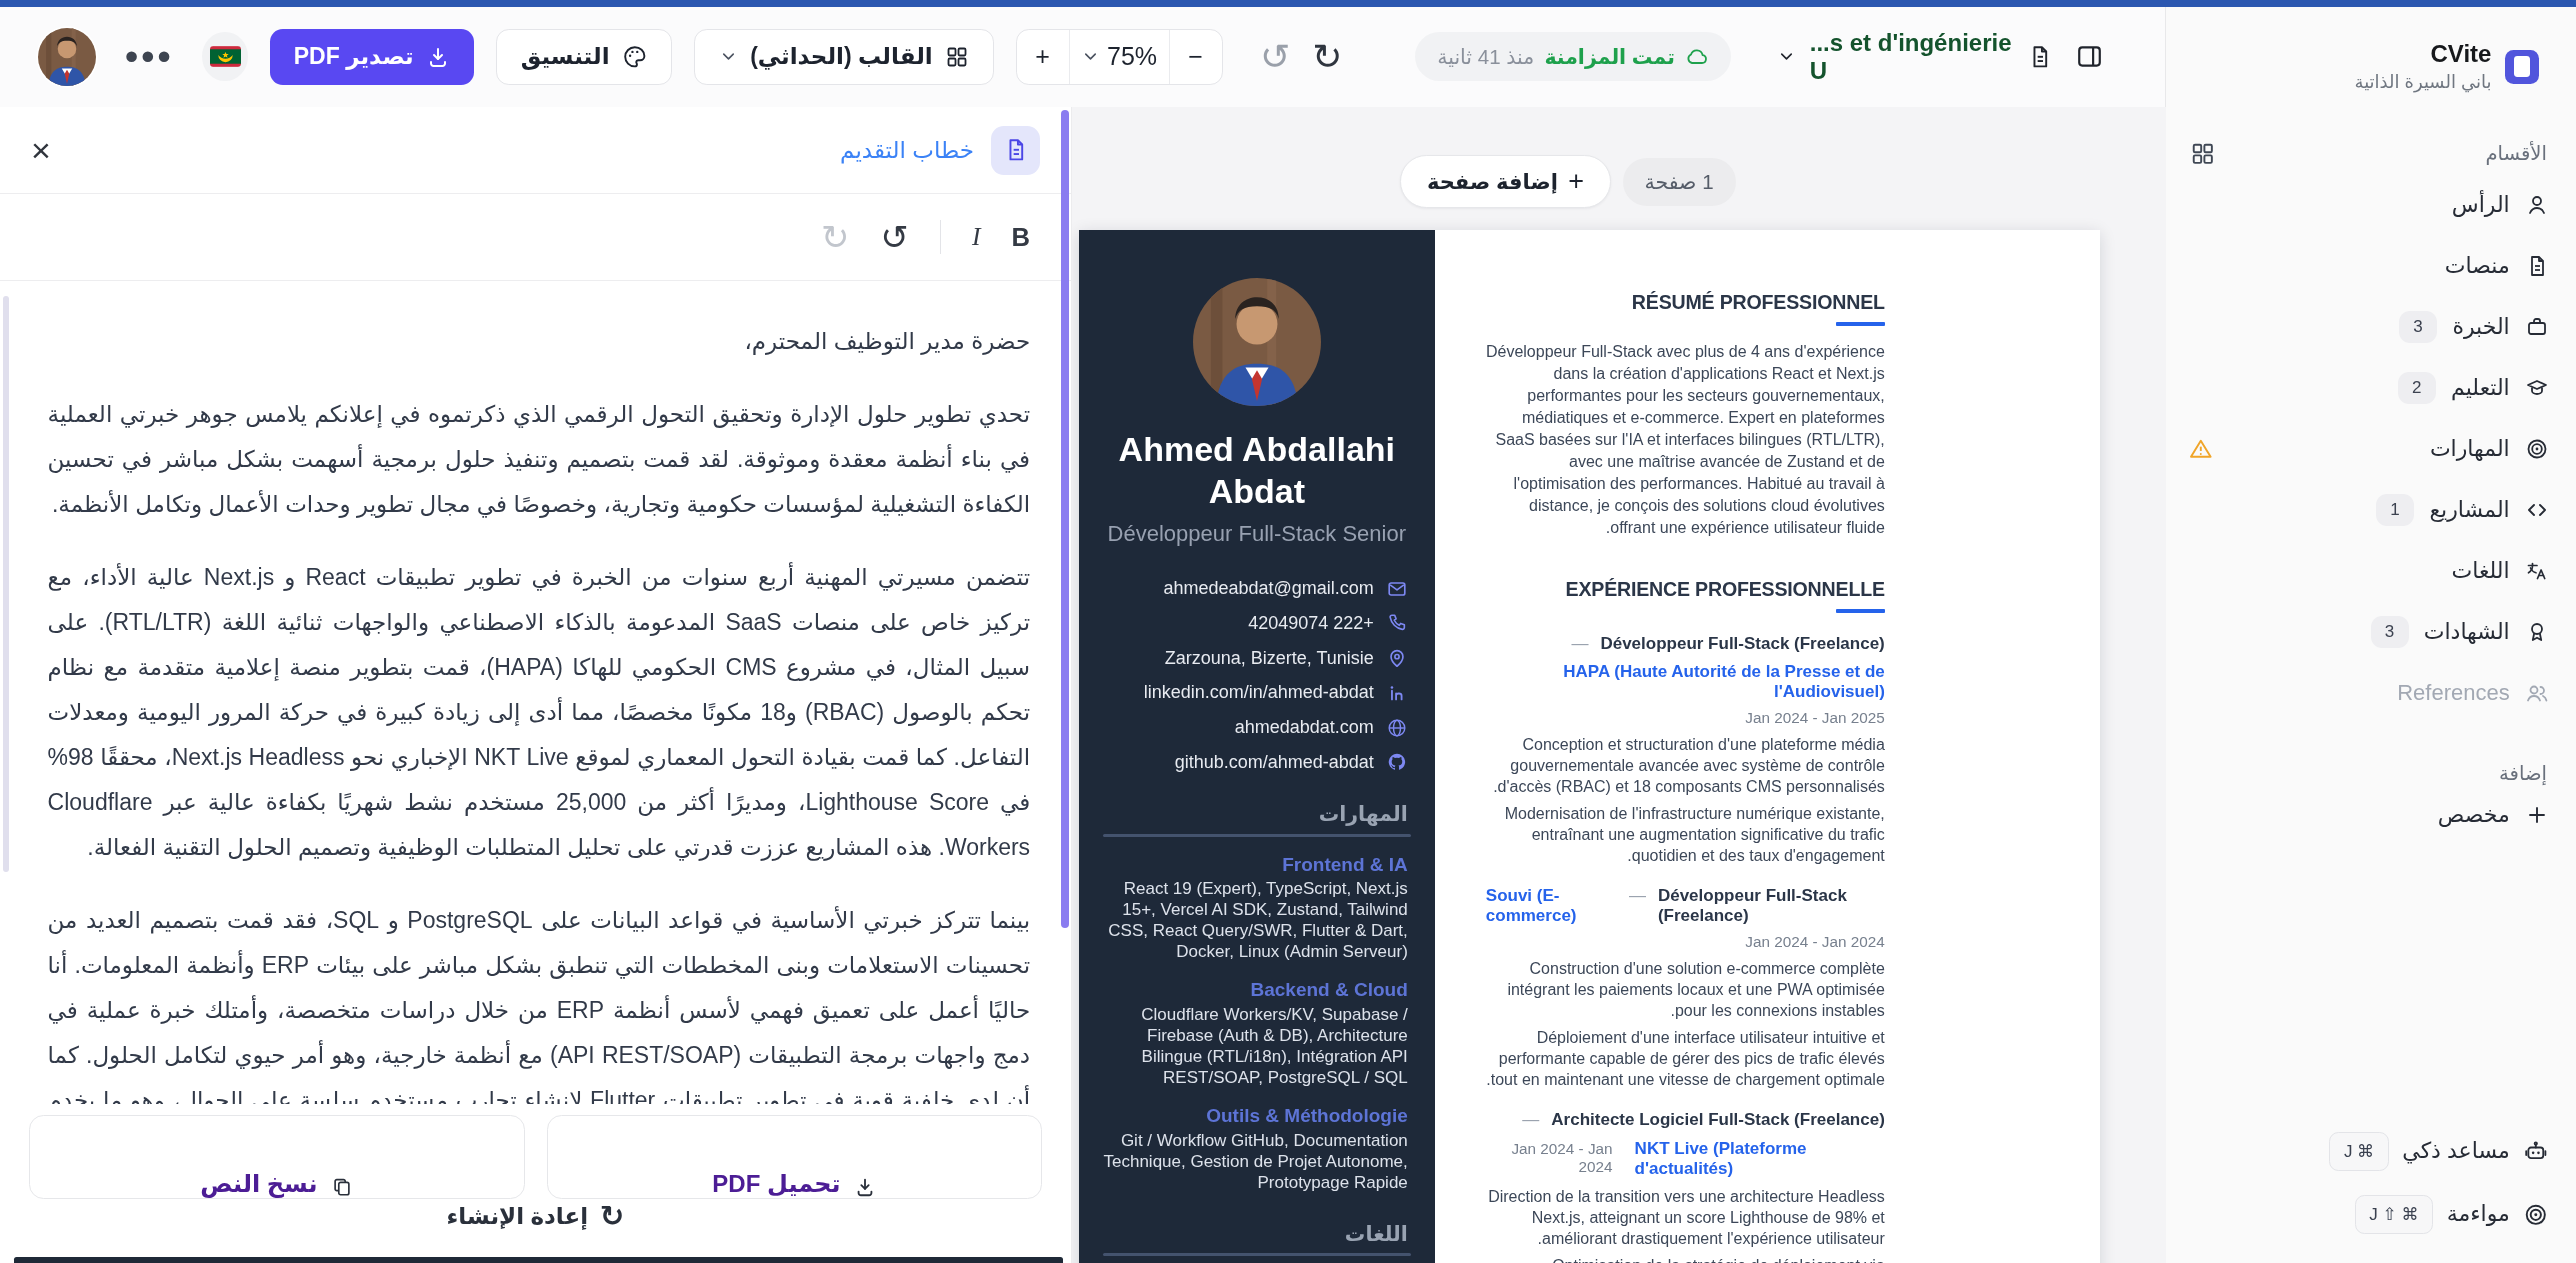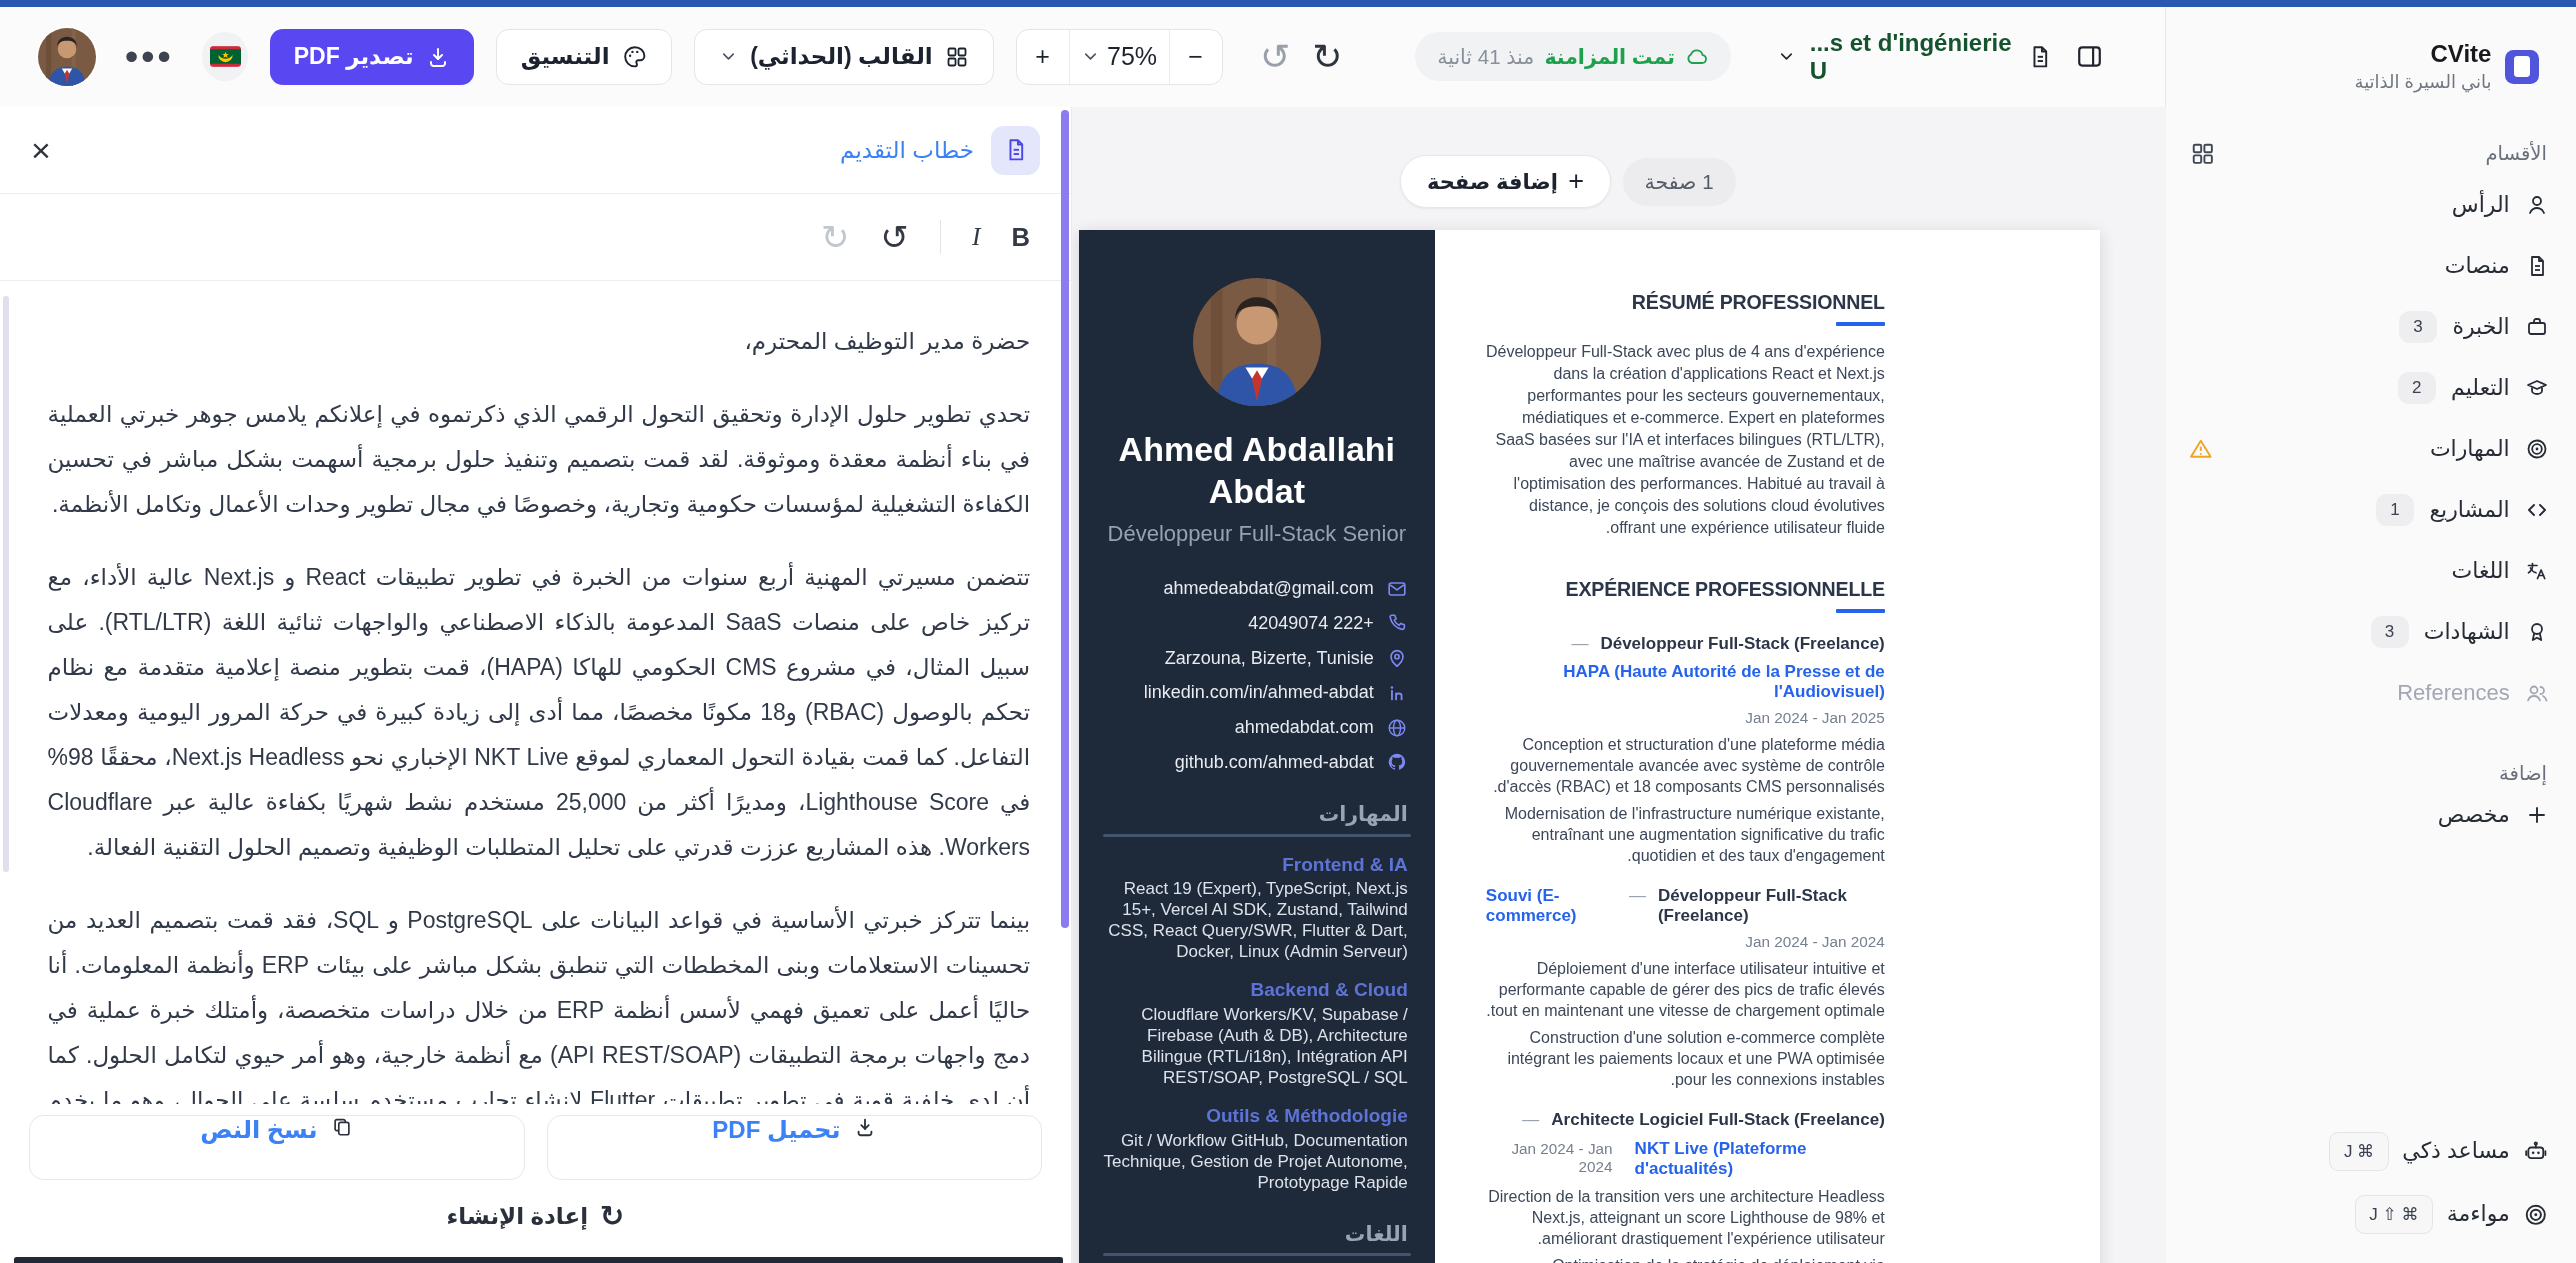--- a/index.html
+++ b/index.html
@@ -82,23 +82,23 @@
   .tb-i { font-size:25.6px; font-style:italic; font-family:"Liberation Serif",serif; color:#343a44; cursor:pointer; }
   .tb-sep { width:0.9px; height:34px; background:#e3e4e8; }
   .tb-undo { font-size:34px; color:#343a44; cursor:pointer; line-height:1; }
   .tb-redo { font-size:34px; color:#c2c6cd; cursor:pointer; line-height:1; }
   .letter-body { position:absolute; top:176px; bottom:159px; left:22px; right:25.6px; overflow:hidden;
                  direction:rtl; text-align:justify; padding:36px 15.3px 0 25.6px; }
   .letter-body p { font-size:23px; line-height:45px; color:#323a49; margin-bottom:28px; }
   .scroll-purple { position:absolute; top:3.4px; right:1.7px; width:8.5px; height:818px; border-radius:5.1px; background:#8a7cf0; }
   .scroll-light { position:absolute; top:189px; left:2.6px; width:6px; height:576px; border-radius:3.4px; background:#e0dfed; }
   .letter-actions { position:absolute; left:29px; right:29px; top:1008px; display:flex; direction:rtl; gap:22px; }
-  .action-btn { flex:1; height:65px; border-radius:14.5px; border:1.3px solid #e6e7ea; background:#fff;
-                display:flex; direction:rtl; align-items:flex-start; justify-content:center; gap:13.6px;
-                font-size:24px; font-weight:700; color:#3b82f6; cursor:pointer; }
+  .action-btn { flex:1; height:84px; border-radius:14.5px; border:1.3px solid #e6e7ea; background:#fff;
+                display:flex; direction:rtl; align-items:flex-end; justify-content:center; gap:13.6px;
+                font-size:24px; font-weight:700; color:#4c1d95; cursor:pointer; }
   .action-btn .ic { color:#2a303b; }
   .regen { position:absolute; left:0; right:0; top:1095px; display:flex; justify-content:center; }
   .regen-inner { display:flex; direction:rtl; align-items:center; gap:12px; font-size:23px; font-weight:600; color:#2a303b; cursor:pointer; }
   .regen-ic { font-size:29px; line-height:1; }
   .panel-strip { position:absolute; bottom:0; left:13.6px; right:8.5px; height:6px; background:#1f2937; border-radius:2.6px 2.6px 0 0; }
 
   
   .preview { position:absolute; top:107px; left:1071px; width:1095px; height:1156px; background:#f4f4f6; overflow:hidden; border-left:0.9px solid #ececee; }
   .pv-controls { position:absolute; top:48px; left:0; right:102px; display:flex; justify-content:center; align-items:center; gap:12px; }
   .add-page { height:53px; border-radius:26.4px; background:#fff; border:0.9px solid #e6e7ea; box-shadow:0 0.9px 2.6px rgba(16,24,40,.06);
@@ -616,22 +616,22 @@
           </div>
 
           <div class="job">
             <div class="job-head">
               <span class="job-title">Développeur Full-Stack (Freelance)</span>
               <span class="dash">—</span>
               <span class="job-company-inline spacer-auto">Souvi (E-commerce)</span>
             </div>
             <div class="job-dates">Jan 2024 - Jan 2024</div>
             <div class="job-bullets">
+              <p>Construction d'une solution e-commerce complète intégrant les paiements locaux et une PWA optimisée pour les connexions instables.</p>
               <p>Déploiement d'une interface utilisateur intuitive et performante capable de gérer des pics de trafic élevés tout en maintenant une vitesse de chargement optimale.</p>
-              <p>Construction d'une solution e-commerce complète intégrant les paiements locaux et une PWA optimisée pour les connexions instables.</p>
             </div>
           </div>
 
           <div class="job">
             <div class="job-head">
               <span class="job-title">Architecte Logiciel Full-Stack (Freelance)</span>
               <span class="dash">—</span>
             </div>
             <div class="job-meta">
               <span class="job-company-inline">NKT Live (Plateforme d'actualités)</span>

